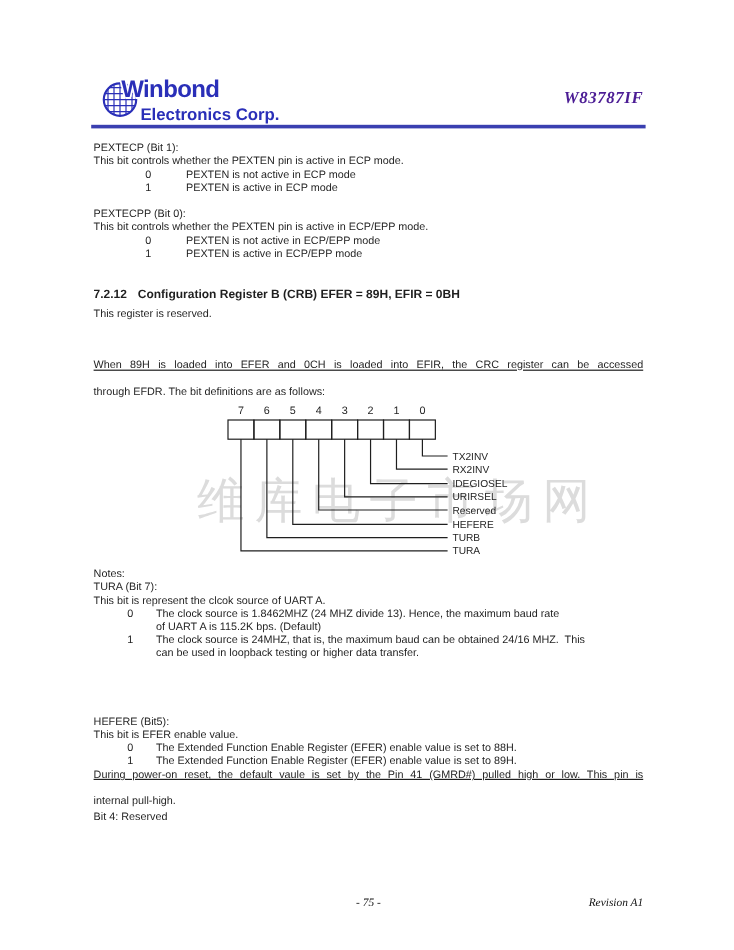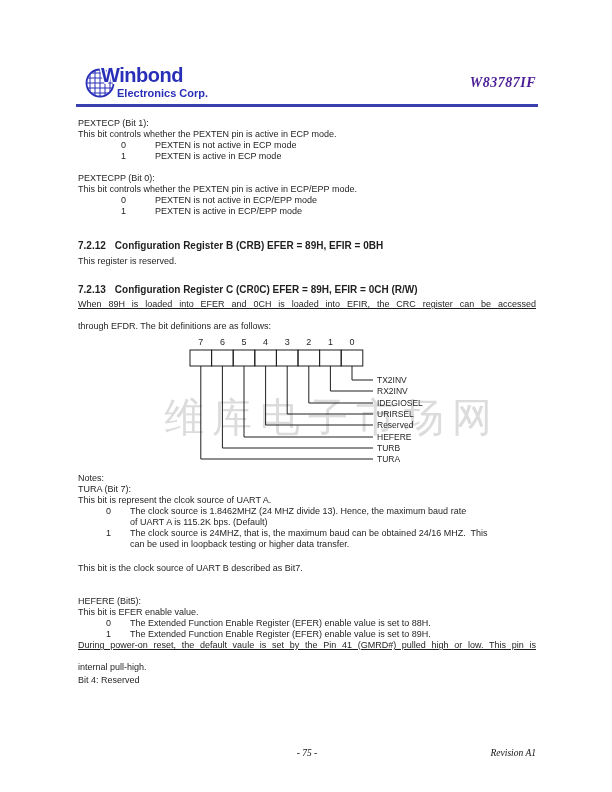--- a/index.html
+++ b/index.html
@@ -16,21 +16,21 @@
   .logo { position:absolute; left:84px; top:36px; width:110px; height:42px; }
   .logo .globe { position:absolute; left:0; top:1px; }
   .logo .brand {
     position:absolute; left:17px; top:0px;
     font-size:20px; font-weight:bold; letter-spacing:-0.5px;
     color:#2a2fb8;
     text-shadow:-1.5px 0 0 #fff, 1.5px 0 0 #fff, 0 -1.5px 0 #fff, 0 1.5px 0 #fff;
   }
   .logo .sub {
     position:absolute; left:33px; top:23px;
-    font-size:11px; font-weight:bold; color:#2a2fb8; white-space:nowrap;
+    font-size:14px; font-weight:bold; color:#2a2fb8; white-space:nowrap;
   }
   .part-number {
     position:absolute; right:76px; top:47px;
     font-family:"Liberation Serif", serif;
     font-style:italic; font-weight:bold; font-size:14px; color:#4c1d95;
     letter-spacing:0.5px;
   }
   .header-rule {
     position:absolute; left:76px; right:74px; top:76px;
     height:2.5px; background:#3a3fb0;
@@ -111,23 +111,20 @@
     <div>This bit controls whether the PEXTEN pin is active in ECP/EPP mode.</div>
     <div class="li1"><span class="num">0</span><span>PEXTEN is not active in ECP/EPP mode</span></div>
     <div class="li1"><span class="num">1</span><span>PEXTEN is active in ECP/EPP mode</span></div>
   </div>
 
   <div class="t h" style="top:212px">
     <span class="hnum">7.2.12</span><span>Configuration Register B (CRB) EFER = 89H, EFIR = 0BH</span>
   </div>
   <div class="t" style="top:228px">This register is reserved.</div>
 
-  <div class="t h" style="top:256px">
-    <span class="hnum">7.2.13</span><span>Configuration Register C (CR0C) EFER = 89H, EFIR = 0CH (R/W)</span>
-  </div>
   <div class="t" style="top:271px">
     <div class="jline">When 89H is loaded into EFER and 0CH is loaded into EFIR, the CRC register can be accessed</div>
     <div>through EFDR. The bit definitions are as follows:</div>
   </div>
 
   <div class="watermark">维库电子市场网</div>
 
   <svg class="bitdiagram" width="265" height="140" viewBox="0 0 265 140">
     <g stroke="#1f1f1f" stroke-width="1" fill="none">
       <rect x="7" y="20" width="21.6" height="16"></rect>
@@ -173,21 +170,20 @@
     <div>Notes:</div>
     <div>TURA (Bit 7):</div>
     <div>This bit is represent the clcok source of UART A.</div>
     <div class="li2"><span class="num">0</span><span>The clock source is 1.8462MHZ (24 MHZ divide 13). Hence, the maximum baud rate</span></div>
     <div class="cont2">of UART A is 115.2K bps. (Default)</div>
     <div class="li2"><span class="num">1</span><span>The clock source is 24MHZ, that is, the maximum baud can be obtained 24/16 MHZ.  This</span></div>
     <div class="cont2">can be used in loopback testing or higher data transfer.</div>
   </div>
 
   <div class="t" style="top:535px">
-    <div>This bit is the clock source of UART B described as Bit7.</div>
   </div>
 
   <div class="t" style="top:568px">
     <div>HEFERE (Bit5):</div>
     <div>This bit is EFER enable value.</div>
     <div class="li2"><span class="num">0</span><span>The Extended Function Enable Register (EFER) enable value is set to 88H.</span></div>
     <div class="li2"><span class="num">1</span><span>The Extended Function Enable Register (EFER) enable value is set to 89H.</span></div>
     <div class="jline">During power-on reset, the default vaule is set by the Pin 41 (GMRD#) pulled high or low. This pin is</div>
     <div>internal pull-high.</div>
   </div>

